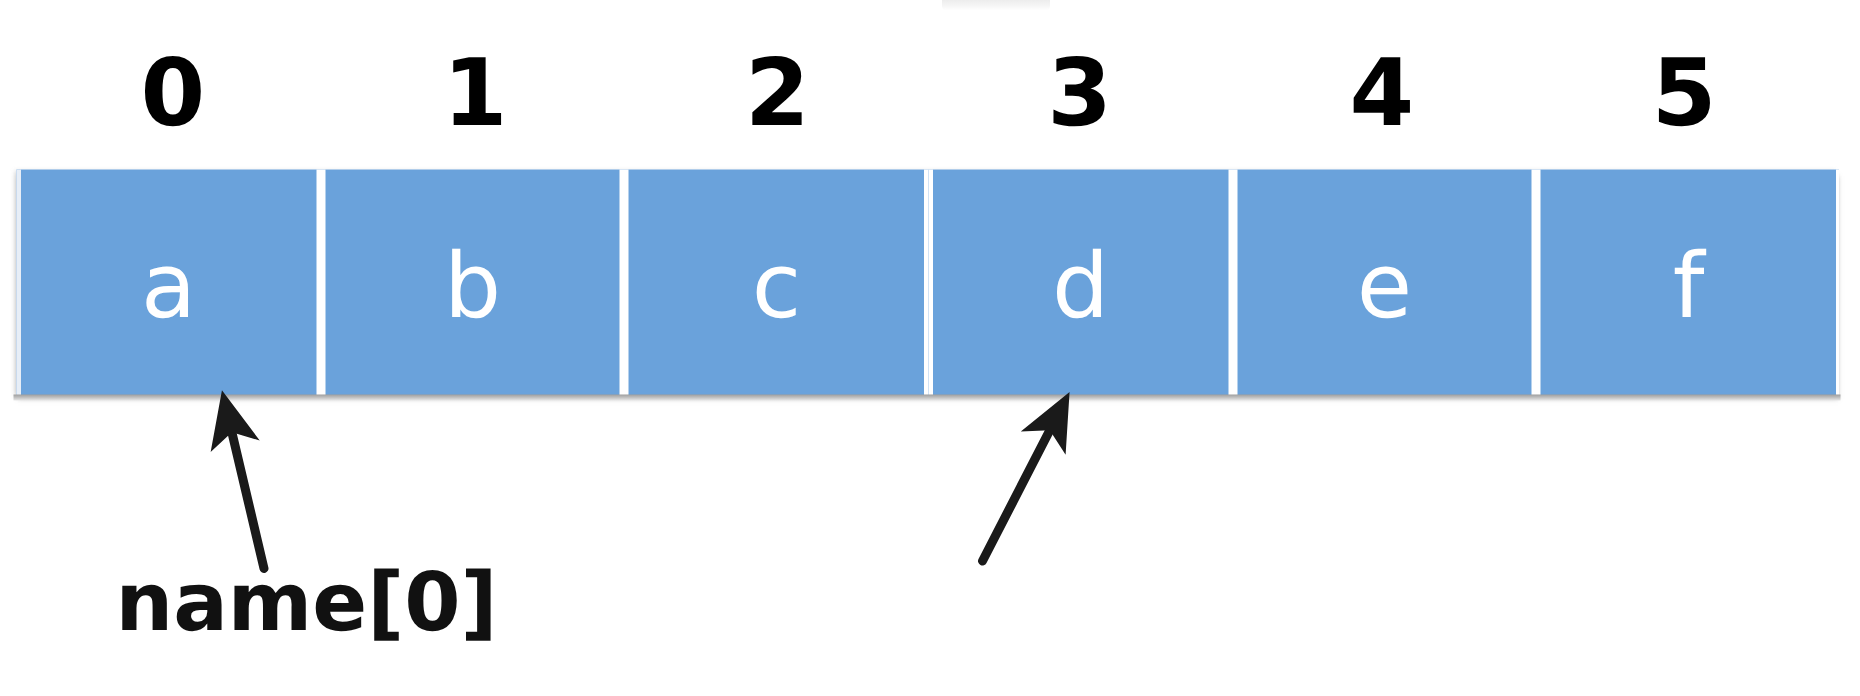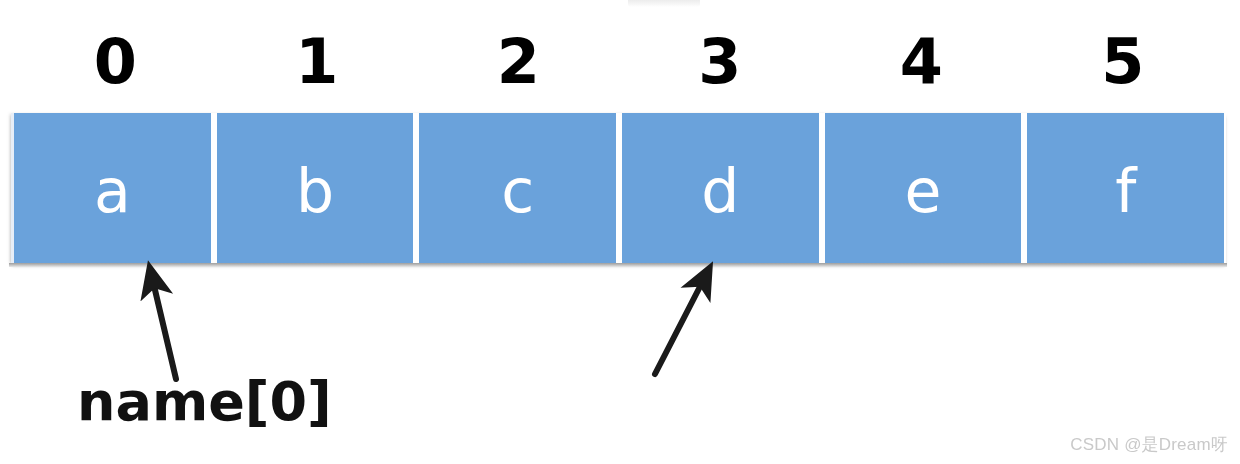--- a/index.html
+++ b/index.html
@@ -191,15 +191,14 @@
       <marker id="ah" markerWidth="7" markerHeight="7" refX="4.2" refY="3.2" orient="auto" markerUnits="strokeWidth">
         <path d="M0,0.4 L6.4,3.2 L0,6.0 L1.6,3.2 Z" fill="#1a1a1a"></path>
       </marker>
     </defs>
     <line x1="176" y1="379" x2="151" y2="273" stroke="#1a1a1a" stroke-width="6" stroke-linecap="round" marker-end="url(#ah)"></line>
     <line x1="655" y1="374" x2="707" y2="273" stroke="#1a1a1a" stroke-width="6" stroke-linecap="round" marker-end="url(#ah)"></line>
   </svg>
 
   <div class="pointer-label" id="label-0">name[0]</div>
 
-  <div class="watermark">CSDN @是Dream呀</div>
 
 </div>
 
 </body></html>

